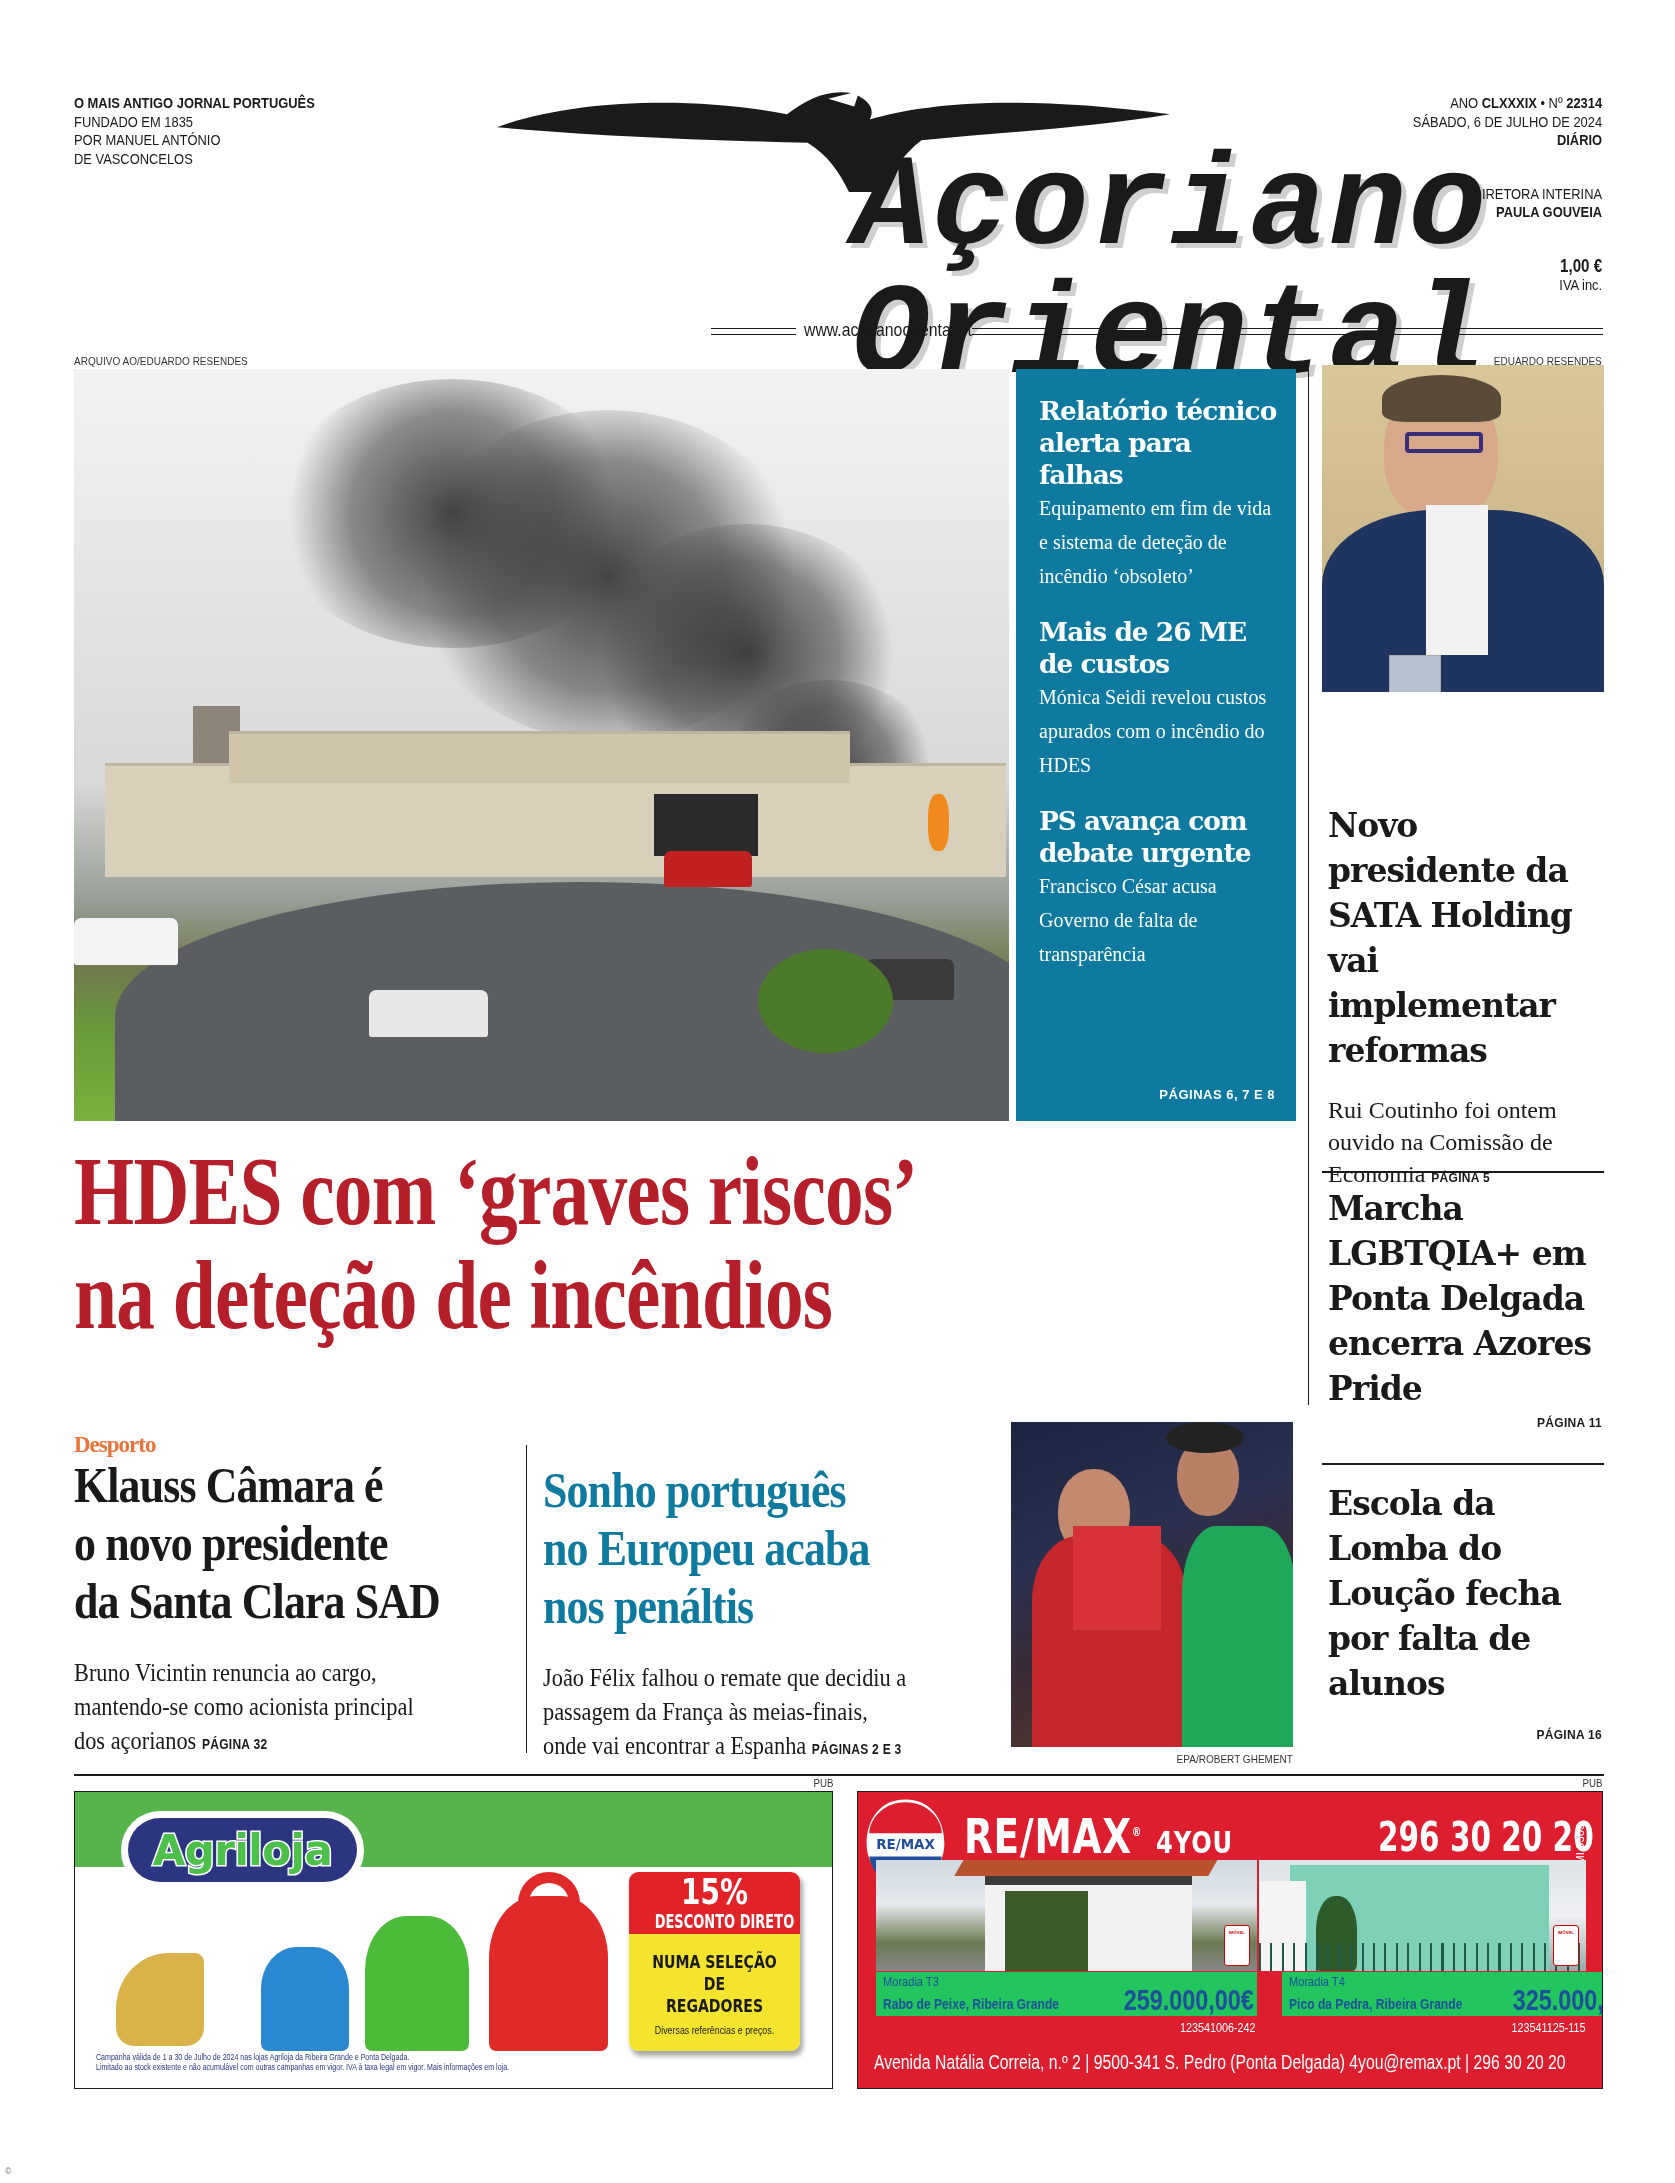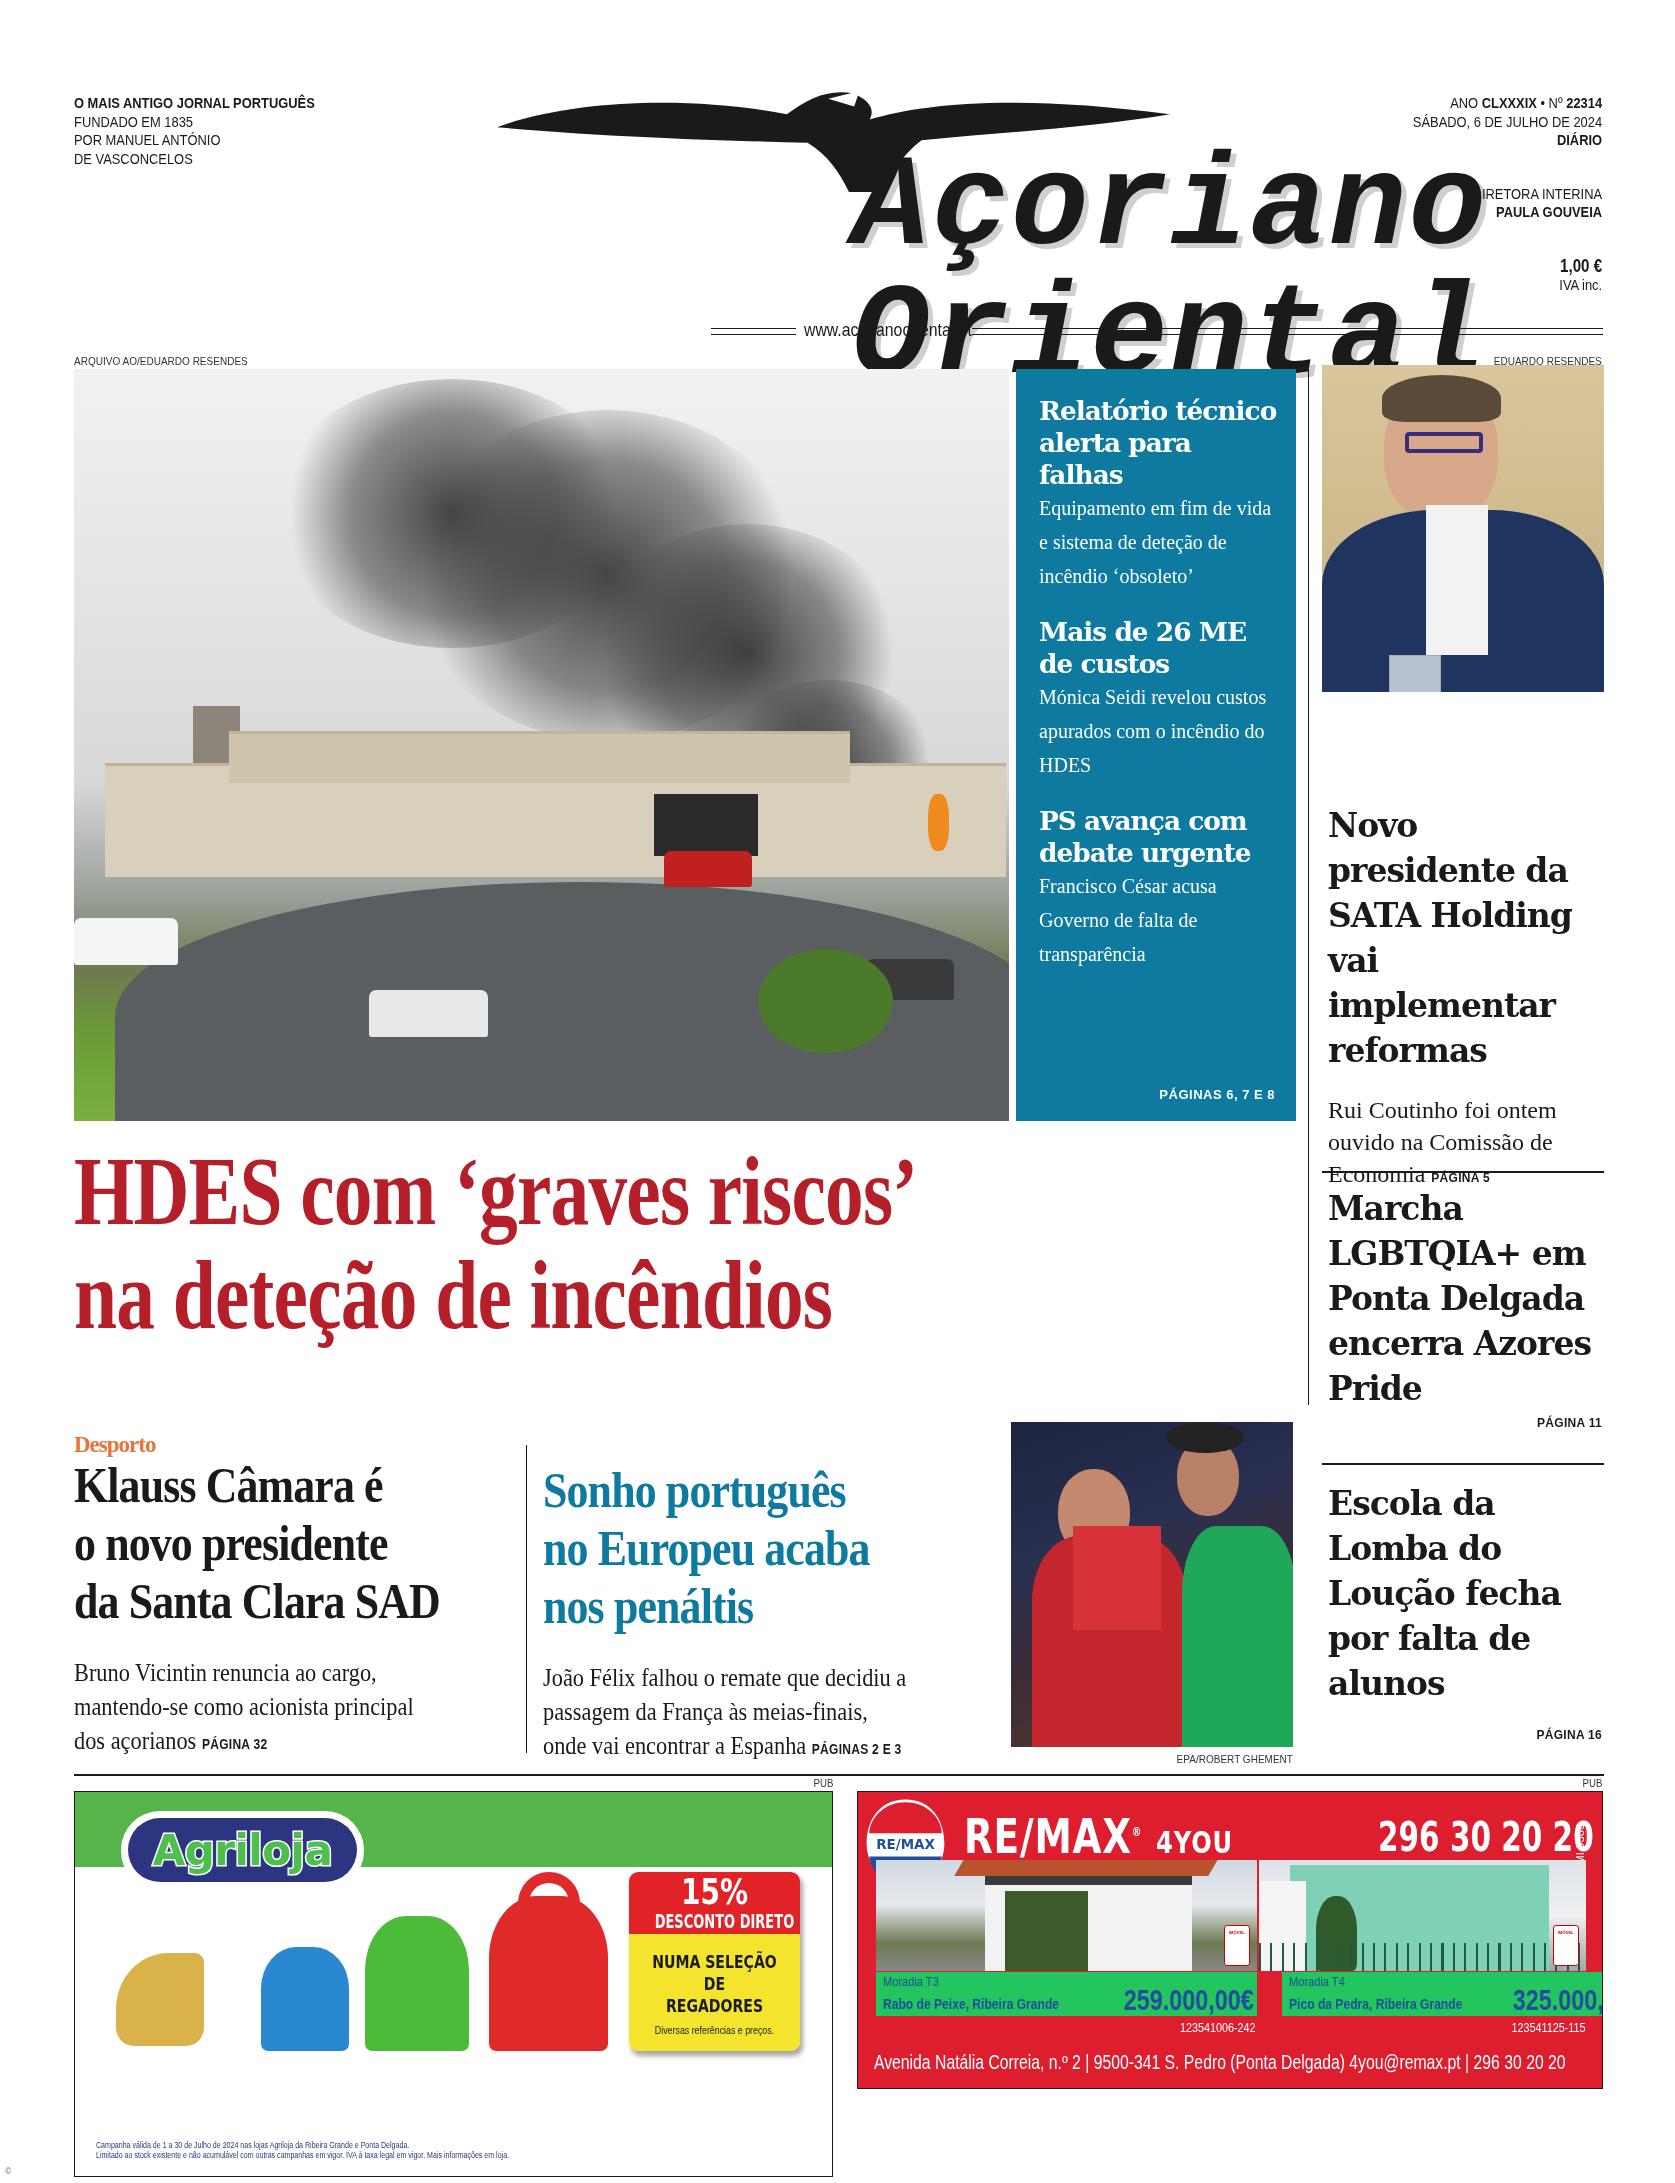--- a/index.html
+++ b/index.html
@@ -57,21 +57,21 @@
   .kicker { font-family: Liberation Serif, serif; font-weight: 700; color: #e8743a; font-size: 23px; letter-spacing: -1px; }
   .story-head { font-family: "Liberation Serif", serif; font-weight: 700; font-size: 51px; line-height: 58px; letter-spacing: -1px; transform: scaleX(0.86); transform-origin: left top; white-space: nowrap; }
   .story-body { font-family: "Liberation Serif", serif; font-size: 26px; line-height: 34px; transform: scaleX(0.86); transform-origin: left top; white-space: nowrap; }
   .teal { color: #0e7a9f; }
 
   .soccer-photo { left: 1011px; top: 1422px; width: 282px; height: 325px; overflow: hidden;
     background: linear-gradient(160deg, #1c2440 0%, #2a3050 35%, #3b2c36 60%, #5c3a2a 100%); }
 
   
   .pub { font-size: 11.4px; color: #333; transform: scaleX(0.85); transform-origin: right top; }
-  .ad-agri { left: 74px; top: 1791px; width: 759px; height: 386px; border: 1.6px solid #1a1a1a; background: #fff; overflow: hidden; }
+  .ad-agri { left: 74px; top: 1791px; width: 759px; height: 298px; border: 1.6px solid #1a1a1a; background: #fff; overflow: hidden; }
   .agri-top { position: absolute; left: 0; top: 0; width: 100%; height: 75px; background: #55b54a; }
   .agri-logo { position: absolute; left: 46px; top: 18.6px; width: 243px; height: 79px; background: #fff; border-radius: 39px; padding: 7.2px; }
   .agri-logo-inner { width: 100%; height: 100%; background: #2b3580; border-radius: 32px; display: flex; align-items: center; justify-content: center; }
   .agri-logo-inner span { font-family: "DejaVu Sans", sans-serif; font-weight: 700; font-size: 42px; color: #4cc04a; -webkit-text-stroke: 3.1px #fff; paint-order: stroke fill; letter-spacing: -0.5px; }
   .promo { position: absolute; left: 554px; top: 80px; width: 171px; height: 179px; border-radius: 9.3px; overflow: hidden; box-shadow: 2.1px 4.1px 5.2px rgba(0,0,0,0.35); }
   .promo-red { background: #e12227; height: 62px; color: #fff; text-align: center; font-family: "DejaVu Sans", sans-serif; font-weight: 700; }
   .promo-pct { font-size: 36px; line-height: 40px; transform: scaleX(0.78); }
   .promo-desc { font-size: 18.6px; line-height: 19.7px; transform: scaleX(0.7); white-space: nowrap; }
   .promo-yel { background: #f4e42d; height: 117px; text-align: center; padding-top: 16.6px; color: #1a1a1a; }
   .promo-sel { font-family: "DejaVu Sans", sans-serif; font-weight: 700; font-size: 17.6px; line-height: 22px; transform: scaleX(0.8); }

